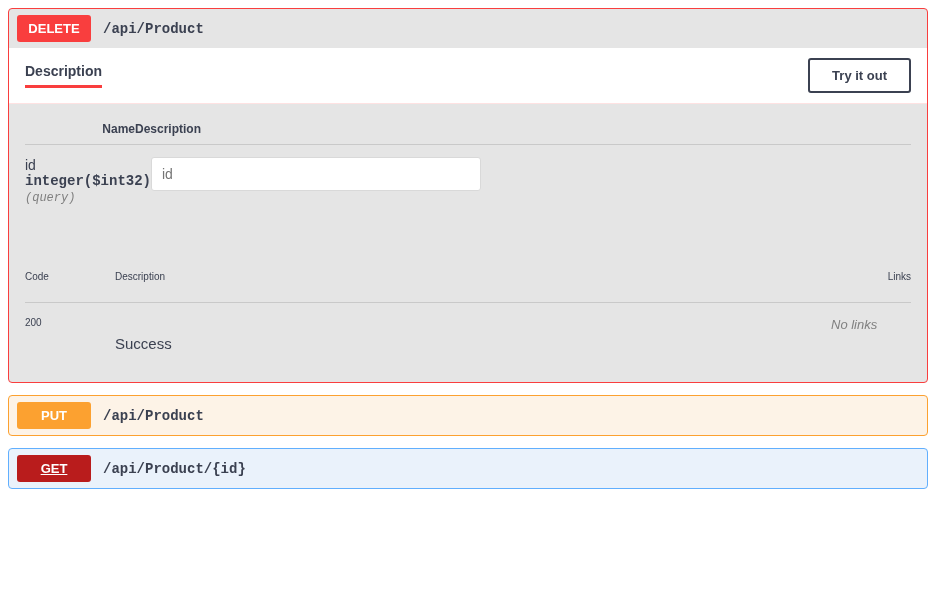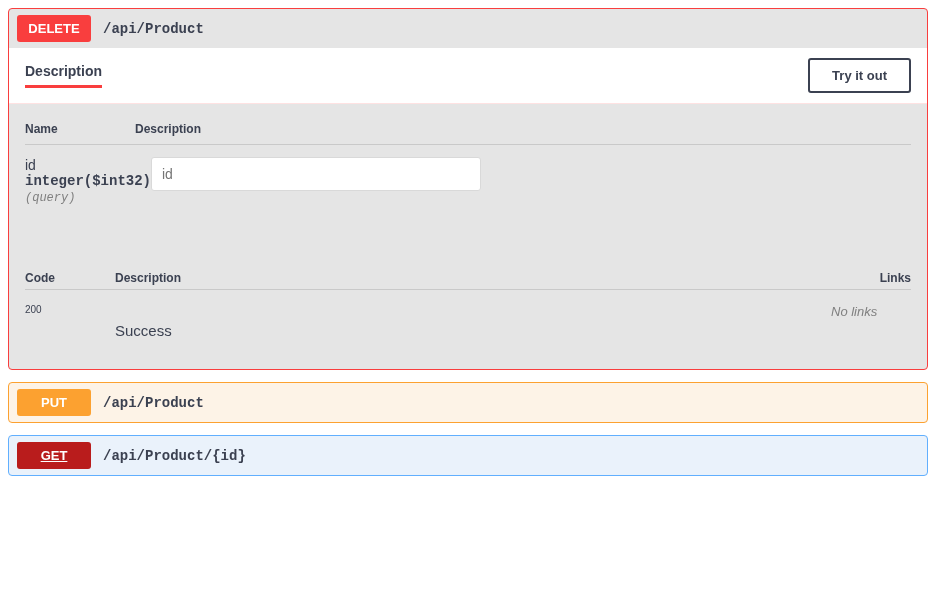--- a/index.html
+++ b/index.html
@@ -91,20 +91,21 @@
     padding: 18px 16px 48px 16px;
   }
   .param-head {
     display: flex;
     font-size: 12px;
     font-weight: 700;
     color: #3b4151;
     padding-bottom: 8px;
     border-bottom: 1px solid rgba(0,0,0,0.12);
     margin-bottom: 12px;
+    text-align: right;
   }
   .col-name { width: 110px; }
   .param-row { display: flex; align-items: flex-start; gap: 16px; }
   .param-name-cell { width: 110px; }
   .param-name { font-size: 14px; font-weight: 400; color: #3b4151; }
   .param-type { font-size: 14px; font-weight: 600; color: #3b4151; }
   .param-in { font-size: 12px; font-style: italic; color: #808080; margin-top: 2px; }
   .param-input {
     width: 330px;
     padding: 8px 10px;
@@ -118,24 +119,24 @@
   .responses-header {
     background: rgba(255,255,255,0.55);
     padding: 14px 16px;
     font-weight: 700;
     font-size: 14px;
     color: #3b4151;
   }
   .responses-container { padding: 18px 16px 30px 16px; }
   .resp-head {
     display: flex;
-    font-size: 12px;
-    font-weight: 700;
-    color: #3b4151;
-    padding-bottom: 4px;
+    font-size: 10px;
+    font-weight: 400;
+    color: #3b4151;
+    padding-bottom: 20px;
     border-bottom: 1px solid rgba(0,0,0,0.12);
     margin-bottom: 14px;
   }
   .resp-col-code { width: 90px; }
   .resp-col-desc { flex: 1; }
   .resp-col-links { width: 80px; text-align: right; }
   .resp-row { display: flex; align-items: flex-start; }
   .resp-code { width: 90px; font-size: 10px; }
   .resp-desc { flex: 1; font-size: 15px; padding-top: 18px; }
   .resp-links { width: 80px; font-style: italic; color: #808080; font-size: 13px; }

